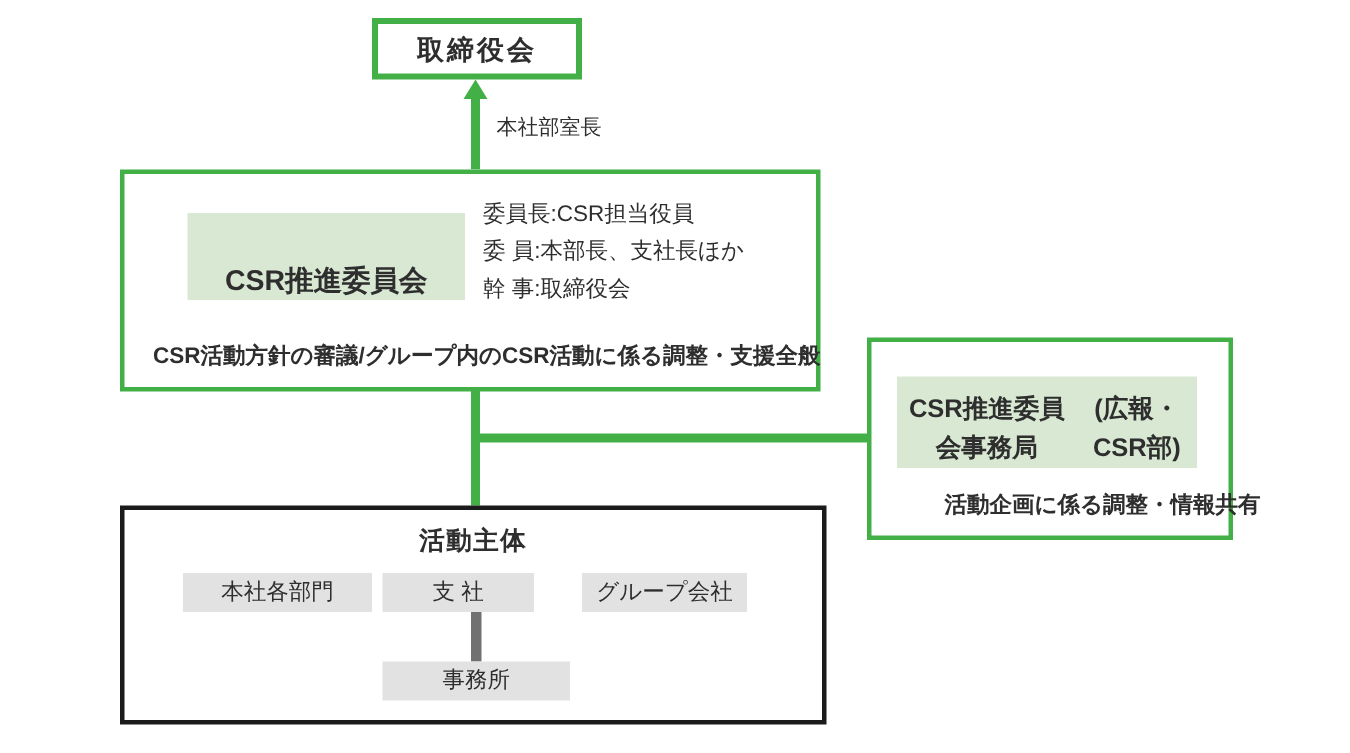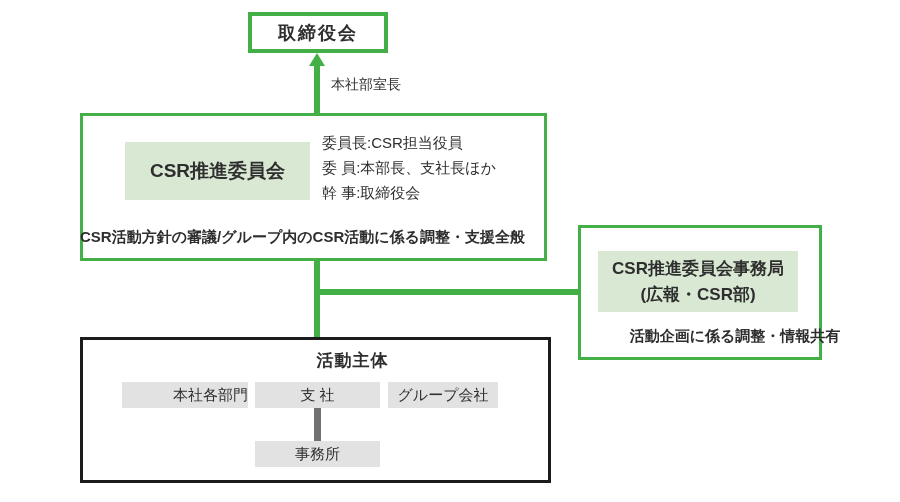--- a/index.html
+++ b/index.html
@@ -24,46 +24,46 @@
 
   
   .board-box{left:248px;top:12px;width:140px;height:41px;border:4px solid var(--green);background:#fff;}
   .board-box span{font-size:18px;font-weight:600;letter-spacing:2px;}
 
   .committee-box{left:80px;top:113px;width:467px;height:148px;border:3px solid var(--green);background:#fff;}
   .secretariat-box{left:578px;top:225px;width:244px;height:135px;border:3px solid var(--green);background:#fff;}
   .actors-box{left:80px;top:337px;width:471px;height:146px;border:3px solid var(--ink);background:#fff;}
 
   
-  .fill-green{background:var(--green-fill);}
+  .fill-green{background:var(--green-fill);align-items:flex-end;}
   .committee-title{left:125px;top:142px;width:185px;height:58px;font-size:19px;font-weight:600;}
-  .secretariat-title{left:598px;top:251px;width:200px;height:61px;font-size:17px;font-weight:600;flex-direction:column;line-height:26px;}
+  .secretariat-title{left:598px;top:251px;width:200px;height:61px;font-size:17px;font-weight:600;line-height:26px;}
 
   
   .members{left:322px;top:130px;width:230px;font-size:15px;font-weight:400;line-height:25px;}
 
   
-  .committee-desc{left:80px;top:228px;width:467px;font-size:15px;font-weight:700;text-align:left;}
+  .committee-desc{left:80px;top:228px;width:467px;font-size:15px;font-weight:700;text-align:right;}
   .secretariat-desc{left:578px;top:327px;width:244px;font-size:15px;font-weight:700;text-align:center;margin-left:35px;}
 
   
   .line{background:var(--green);}
   .arrow-shaft{left:314px;top:64px;width:6px;height:49px;}
   .arrow-head{left:309px;top:53px;width:0;height:0;background:transparent;
     border-left:8px solid transparent;border-right:8px solid transparent;
     border-bottom:13px solid var(--green);}
   .report-label{left:331px;top:76px;font-size:14px;font-weight:500;}
   .main-vertical{left:314px;top:260px;width:6px;height:78px;}
   .branch-horizontal{left:314px;top:289px;width:264px;height:6px;}
 
   
-  .actors-title{left:80px;top:349px;width:471px;font-size:17px;font-weight:600;text-align:center;letter-spacing:1px;margin-left:37px;}
+  .actors-title{left:80px;top:349px;width:471px;font-size:17px;font-weight:600;text-align:center;letter-spacing:1px;}
   .unit{top:382px;height:26px;background:var(--gray-fill);font-size:15px;font-weight:500;line-height:26px;text-align:center;}
-  .unit-1{left:122px;width:126px;text-align:right;}
-  .unit-2{left:255px;width:125px;}
+  .unit-1{left:122px;width:126px;}
+  .unit-2{left:255px;width:101px;}
   .unit-3{left:388px;width:110px;}
   .sub-connector{left:314px;top:408px;width:7px;height:33px;background:var(--dark-gray);}
   .unit-office{left:255px;top:441px;width:125px;height:26px;background:var(--gray-fill);font-size:15px;font-weight:500;line-height:26px;text-align:center;}
 </style>
 </head>
 <body>
 
 <div class="canvas">
 
   <div class="abs center board-box">

